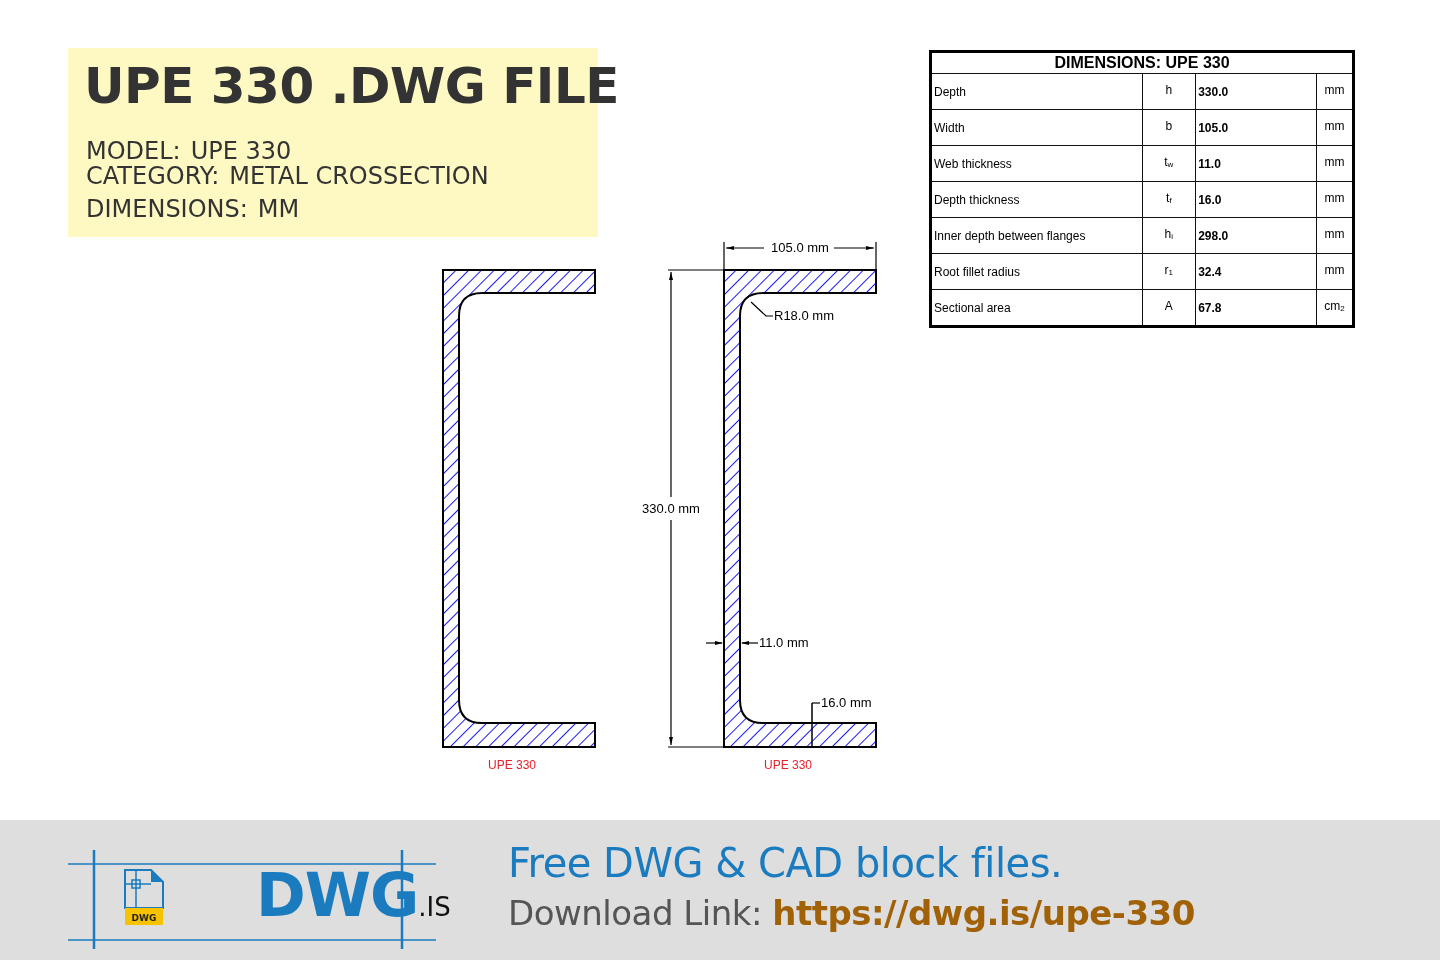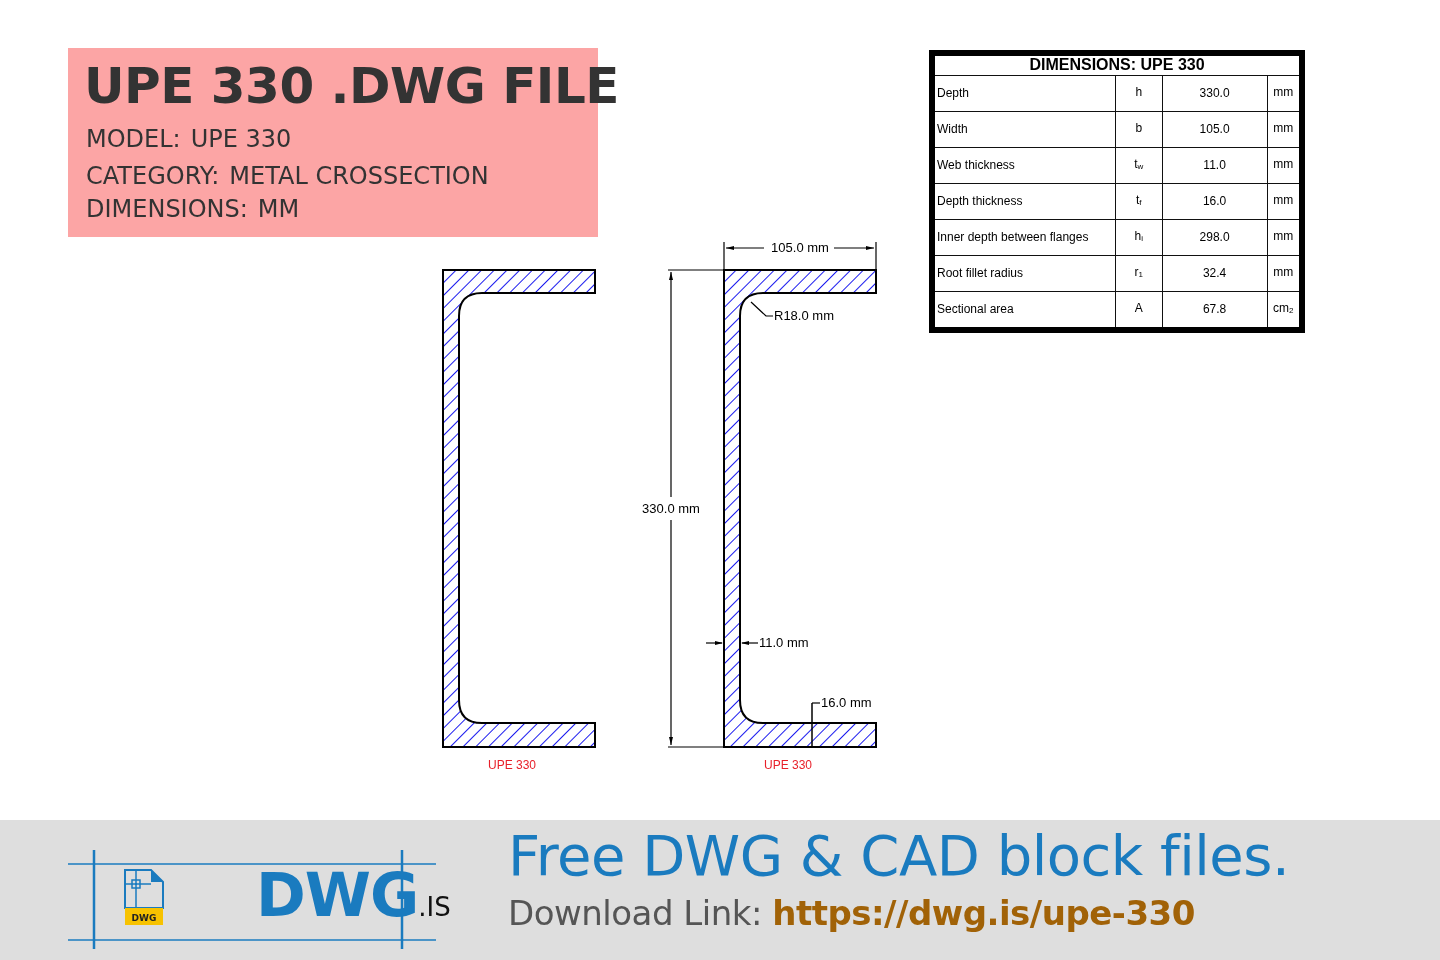--- a/index.html
+++ b/index.html
@@ -1,80 +1,80 @@
 <!DOCTYPE html>
 <html><head>
 <meta charset="utf-8">
 <style>
   * { margin: 0; padding: 0; box-sizing: border-box; }
   html, body { width: 1440px; height: 960px; background: #ffffff; overflow: hidden; }
   body { position: relative; font-family: "Liberation Sans", sans-serif; }
 
   .info-box {
     position: absolute; left: 68px; top: 48px; width: 530px; height: 189px;
-    background: #fca5a5; color: #333333;
+    background: #fef9c3; color: #333333;
     font-family: "DejaVu Sans", sans-serif;
   }
   .info-title {
     position: absolute; left: 16px; top: 8px;
     font-size: 50px; font-weight: bold; letter-spacing: -0.5px; line-height: 60px;
     white-space: nowrap;
   }
   .info-line {
     position: absolute; left: 18px; font-size: 24px; line-height: 30px; white-space: nowrap;
   }
   .info-line .gap { display: inline-block; width: 10px; }
 
   .dim-table {
-    position: absolute; left: 929px; top: 50px; width: 376px;
-    border-collapse: collapse; border: 6px solid #000000;
+    position: absolute; left: 929px; top: 50px; width: 426px;
+    border-collapse: collapse; border: 3px solid #000000;
     font-family: "Liberation Sans", sans-serif; color: #000;
   }
   .dim-table th {
     font-size: 16px; font-weight: bold; height: 22px; border: 1px solid #111;
     text-align: center; padding: 0;
   }
   .dim-table td {
     font-size: 12px; height: 18.3px; border: 1px solid #111; padding: 8px 2px; line-height: 16px;
   }
   .dim-table td.c-label { width: 205px; text-align: left; }
   .dim-table td.c-sym { width: 52px; text-align: center; }
-  .dim-table td.c-val { width: 117px; text-align: center; }
+  .dim-table td.c-val { width: 117px; text-align: left; font-weight: bold; }
   .dim-table td.c-unit { width: 36px; text-align: center; }
   .sub { font-size: 8px; vertical-align: -1px; }
 
   .drawing { position: absolute; left: 0; top: 0; }
 
   .footer {
     position: absolute; left: 0; top: 820px; width: 1440px; height: 140px; background: #dedede;
   }
   .logo { position: absolute; left: 68px; top: 15px; width: 368px; height: 114px; }
   .logo-text {
     position: absolute; left: 188px; top: 25px; font-family: "DejaVu Sans", sans-serif;
     font-weight: bold; font-size: 60px; color: #1a7bbf; letter-spacing: -1px; line-height: 70px;
   }
   .logo-suffix {
     font-size: 26px; color: #111; letter-spacing: 0; font-weight: normal;
   }
   .tagline {
-    position: absolute; left: 508px; top: 11px; font-family: "DejaVu Sans", sans-serif;
-    font-size: 56px; color: #1a7bbf; line-height: 50px; white-space: nowrap; letter-spacing: -0.5px;
+    position: absolute; left: 508px; top: 18px; font-family: "DejaVu Sans", sans-serif;
+    font-size: 40px; color: #1a7bbf; line-height: 50px; white-space: nowrap; letter-spacing: -0.5px;
   }
   .download {
     position: absolute; left: 508px; top: 70px; font-family: "DejaVu Sans", sans-serif;
     font-size: 34px; color: #555; line-height: 46px; white-space: nowrap; letter-spacing: -0.5px;
   }
   .download .link { font-weight: bold; color: #a16207; }
 </style>
 </head>
 <body>
 
 <div class="info-box">
   <div class="info-title">UPE 330 .DWG FILE</div>
-  <div class="info-line" style="top:76px;">
+  <div class="info-line" style="top:88px;">
     <span>MODEL:</span><span class="gap"></span><span>UPE 330</span>
   </div>
   <div class="info-line" style="top:113px;">
     <span>CATEGORY:</span><span class="gap"></span><span>METAL CROSSECTION</span>
   </div>
   <div class="info-line" style="top:146px;">
     <span>DIMENSIONS:</span><span class="gap"></span><span>MM</span>
   </div>
 </div>
 

